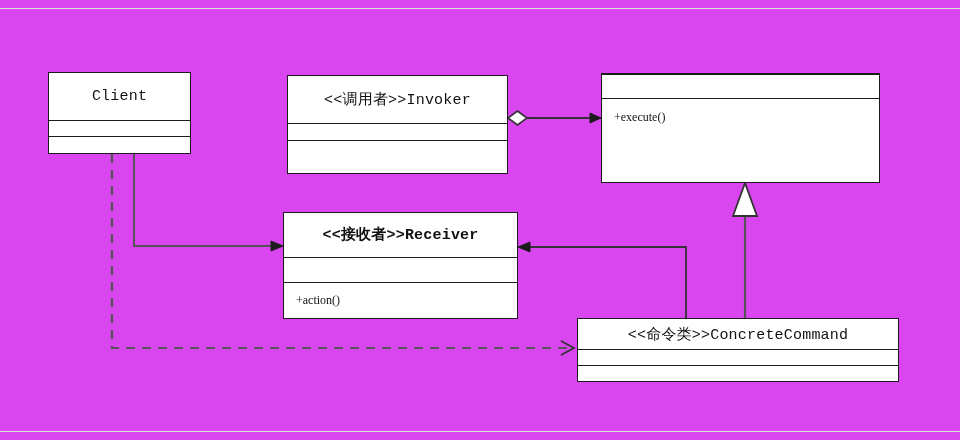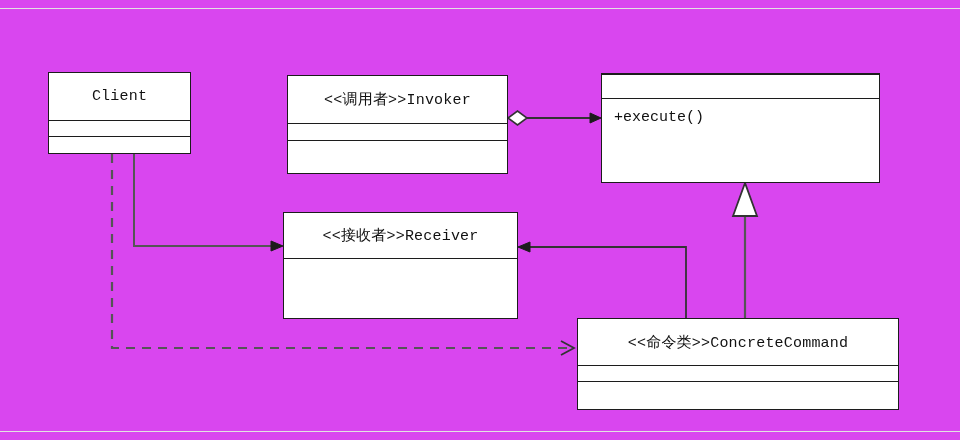--- a/index.html
+++ b/index.html
@@ -48,24 +48,24 @@
     font-family: "Liberation Mono", "DejaVu Sans Mono", monospace;
   }
   .uml-attrs {
     border-top: 1.5px solid #1c1c1c;
   }
   .uml-ops {
     border-top: 1.5px solid #1c1c1c;
     display: flex;
     align-items: center;
     padding-left: 12px;
-    font-size: 15px;
+    font-size: 12px;
     color: #111111;
     white-space: nowrap;
-    font-family: Liberation Mono, monospace;
+    font-family: Liberation Serif, serif;
     text-align: center;
   }
   .empty-row { flex: none; }
 
   
   #box-client      { left: 48px;  top: 72px;  width: 143px; height: 82px; }
   #box-client .uml-name  { height: 49px; }
   #box-client .uml-attrs { height: 15px; }
   #box-client .uml-ops   { height: 16px; }
 
@@ -73,25 +73,25 @@
   #box-invoker .uml-name  { height: 47px; }
   #box-invoker .uml-attrs { height: 16px; }
   #box-invoker .uml-ops   { height: 16px; }
 
   #box-command     { left: 601px; top: 73px;  width: 279px; height: 110px; }
   #box-command .uml-name  { height: 48px; }
   #box-command .uml-attrs { height: 23px; }
   #box-command .uml-ops   { height: 37px; }
 
   #box-receiver    { left: 283px; top: 212px; width: 235px; height: 107px; }
-  #box-receiver .uml-name  { height: 45px; }
+  #box-receiver .uml-name  { height: 45px; font-weight: bold; }
   #box-receiver .uml-attrs { height: 24px; }
   #box-receiver .uml-ops   { height: 36px; }
 
-  #box-concrete    { left: 577px; top: 318px; width: 322px; height: 92px; }
+  #box-concrete    { left: 577px; top: 318px; width: 322px; height: 64px; }
   #box-concrete .uml-name  { height: 46px; }
   #box-concrete .uml-attrs { height: 15px; }
   #box-concrete .uml-ops   { height: 15px; }
 
   #edges {
     position: absolute;
     left: 0;
     top: 0;
     width: 960px;
     height: 440px;
@@ -153,20 +153,21 @@
   </div>
 
   <div class="uml-class" id="box-command">
     <div class="uml-attrs empty-row"></div>
     <div class="uml-ops">+execute()</div>
   </div>
 
   <div class="uml-class" id="box-receiver">
     <div class="uml-name">&lt;&lt;接收者&gt;&gt;Receiver</div>
     <div class="uml-attrs empty-row"></div>
+    <div class="uml-ops">+action()</div>
   </div>
 
   <div class="uml-class" id="box-concrete">
     <div class="uml-name">&lt;&lt;命令类&gt;&gt;ConcreteCommand</div>
     <div class="uml-attrs empty-row"></div>
     <div class="uml-ops empty-row"></div>
   </div>
 
 </div>
 

